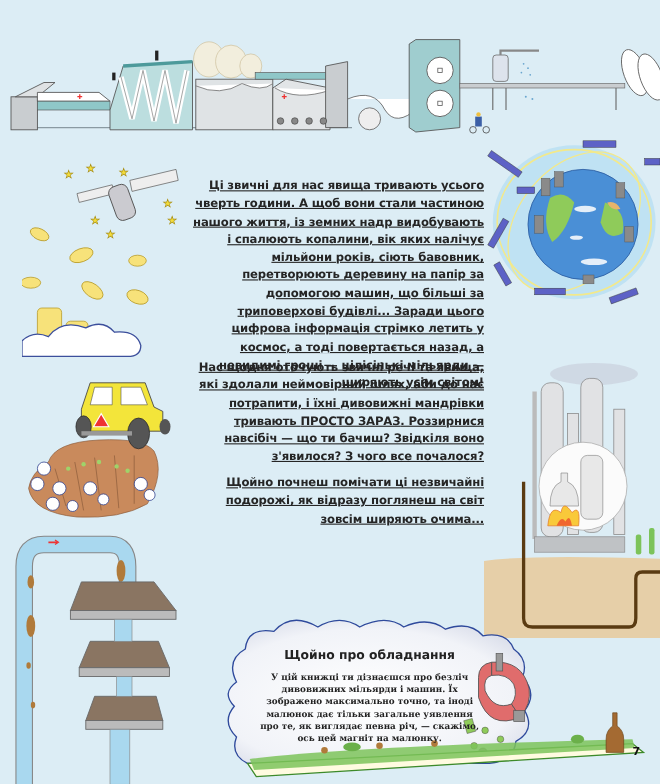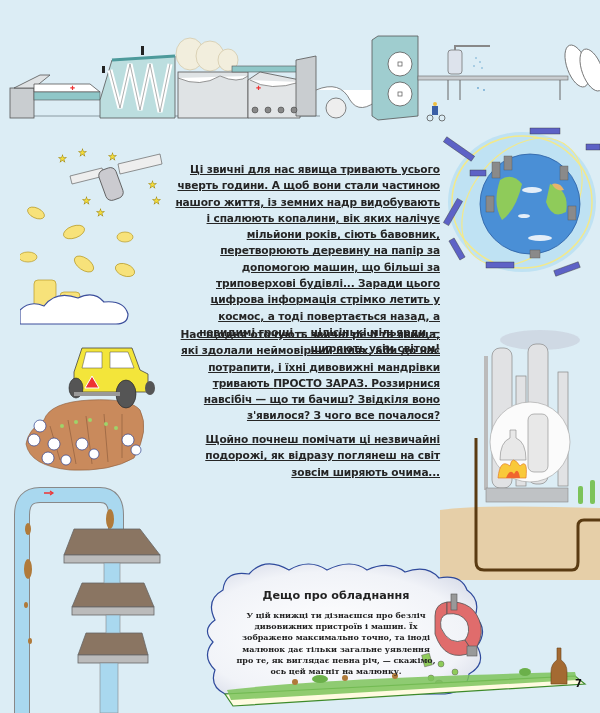--- a/index.html
+++ b/index.html
@@ -321,16 +321,16 @@
 <div class="main-text p1">
   <p>Ці звичні для нас явища тривають усього чверть години. А щоб вони стали частиною нашого життя, із земних надр видобувають і спалюють копалини, вік яких налічує мільйони років, сіють бавовник, перетворюють деревину на папір за допомогою машин, що більші за триповерхові будівлі... Заради цього цифрова інформація стрімко летить у космос, а тоді повертається назад, а невидимі гроші — цілісінькі мільярди — ширяють усім світом!</p>
 </div>
 <div class="main-text p2">
   <p><span>Нас щодня оточують звичні речі та явища, які здолали неймовірний шлях, аби до нас потрапити, і їхні дивовижні мандрівки тривають </span><span class="strong">ПРОСТО ЗАРАЗ</span><span>. Роззирнися навсібіч — що ти бачиш? Звідкіля воно з'явилося? З чого все почалося?</span></p>
 </div>
 <div class="main-text p3">
   <p>Щойно почнеш помічати ці незвичайні подорожі, як відразу поглянеш на світ зовсім ширяють очима...</p>
 </div>
 
-<div class="cloud-title">Дещо про обладнання</div>
-<div class="cloud-body">У цій книжці ти дізнаєшся про безліч дивовижних пристроїв і машин. Їх зображено максимально точно, та іноді малюнок дає тільки загальне уявлення про те, як виглядає певна річ, — скажімо, ось цей магніт на малюнку.</div>
+<div class="cloud-title">Щойно про обладнання</div>
+<div class="cloud-body">У цій книжці ти дізнаєшся про безліч дивовижних мільярди і машин. Їх зображено максимально точно, та іноді малюнок дає тільки загальне уявлення про те, як виглядає певна річ, — скажімо, ось цей магніт на малюнку.</div>
 
 <div class="page-num">7</div>
 
 </body></html>

